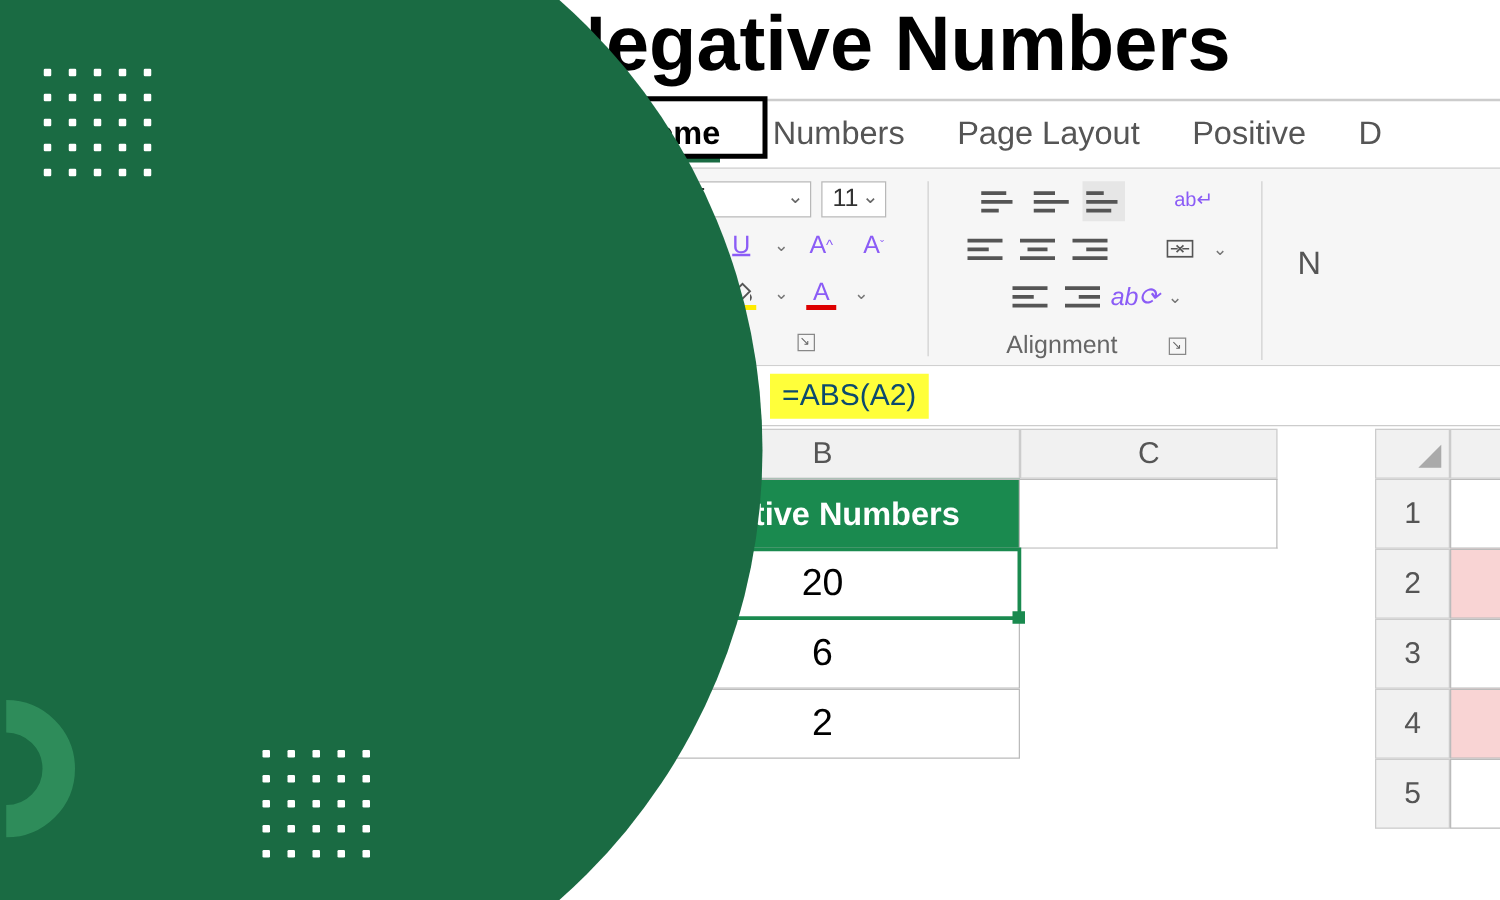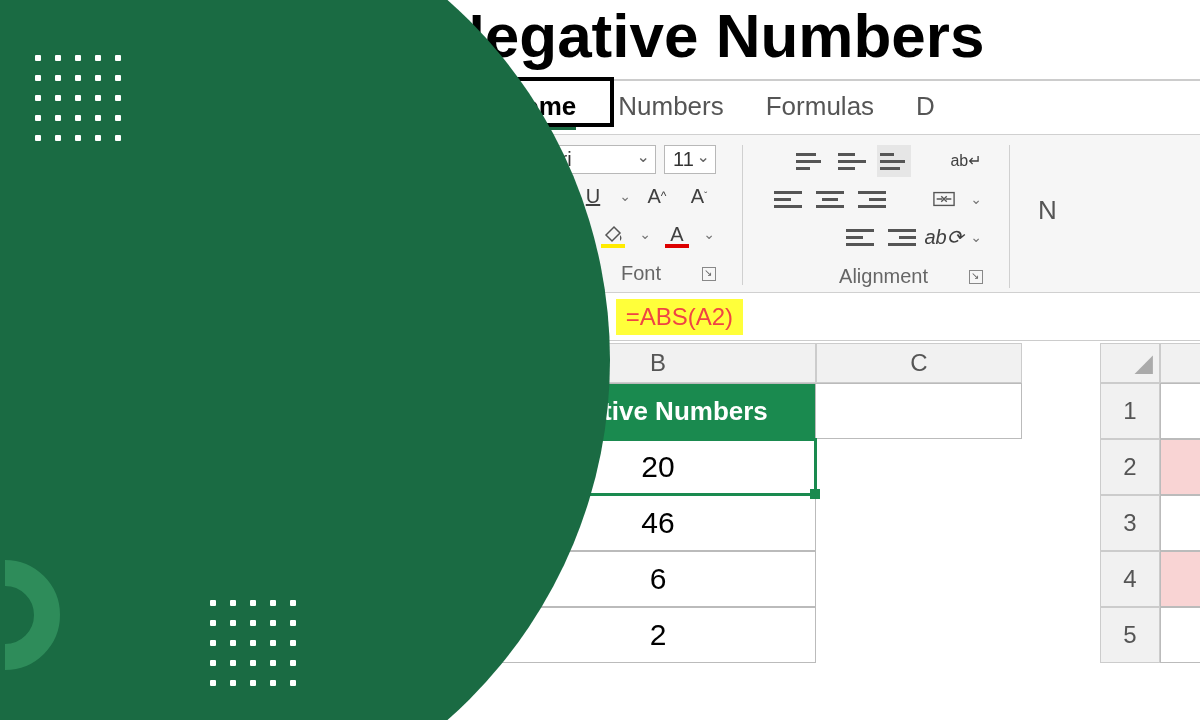--- a/index.html
+++ b/index.html
@@ -109,21 +109,21 @@
     border-top:1px solid #d0d0d0;
     border-bottom:1px solid #d0d0d0;
     padding: 10px 0 4px 72px;
     display:flex;
     gap: 28px;
     align-items:flex-start;
   }
   .group {
     display:flex;
     flex-direction:column;
-    align-items:flex-end;
+    align-items:center;
     border-right:1px solid #d0d0d0;
     padding-right:26px;
     gap:6px;
   }
   .group:last-child{border-right:none;padding-right:10px;}
   .group-label{
     font-size:20px; color:#666; margin-top:6px;
     display:flex; align-items:center; gap:41px;
   }
   .launcher {
@@ -134,21 +134,21 @@
 
   
   .row{display:flex;align-items:center;gap:8px;}
   .sel{
     border:1px solid #b8b8b8;background:#fff;font-size:20px;
     padding:2px 22px 2px 8px;position:relative;color:#333;
   }
   .sel::after{content:"⌄";position:absolute;right:5px;top:1px;color:#666;font-size:16px;}
   .sq{
     width:34px;height:32px;display:flex;align-items:center;justify-content:center;
-    font-size:20px;color:#404040;
+    font-size:20px;color:#8b5cf6;
   }
   .sq.border{font-size:22px;}
   .sq svg{width:22px;height:22px;}
   .color-A{position:relative;}
   .color-A::after{content:"";position:absolute;left:5px;right:5px;bottom:2px;height:4px;background:#d00;}
   .fill-b{position:relative;}
   .fill-b::after{content:"";position:absolute;left:5px;right:5px;bottom:2px;height:4px;background:#ffeb00;}
 
   
   .al-icon{width:28px;height:24px;display:flex;flex-direction:column;gap:4px;justify-content:center;}
@@ -156,21 +156,21 @@
 
   
   .formula-bar{
     display:flex;align-items:center;
     border-bottom:1px solid #ccc;
     height:48px;padding-left:80px;gap:20px;font-size:24px;color:#888;
     background:#fff;
   }
   .fx-btn{color:#444;font-style:italic;font-family:"Cambria",serif;}
   .formula-val{
-    background:#ffff3a;color:#ef4444;padding:4px 10px;font-size:24px;
+    background:#ffff3a;color:#0c4a6e;padding:4px 10px;font-size:24px;
   }
 
   
   .sheet{display:flex; position:relative; margin-top:2px;}
   .col{display:flex;flex-direction:column;}
   .hdr{
     height:40px;background:#f1f1f1;border:1px solid #ccc;
     display:flex;align-items:center;justify-content:center;
     font-size:24px;color:#555;
   }
@@ -199,21 +199,22 @@
 </head>
 <body>
 
 <div class="excel">
 
   <div class="title-text">Negative Numbers</div>
 
   <div class="ribbon-tabs">
     <span class="tab active">Home</span>
     <span class="tab">Numbers</span>
-    <span class="tab">Formulas</span>
+    <span class="tab">Page Layout</span>
+    <span class="tab">Positive</span>
     <span class="tab">D</span>
   </div>
 
   <div class="ribbon-body">
 
     <div class="group">
       <div class="row">
         <span class="sel" style="width:150px">Calibri</span>
         <span class="sel" style="width:52px">11</span>
       </div>
@@ -357,21 +358,20 @@
       <div class="cell"></div>
       <div class="cell"></div>
       <div class="cell"></div>
       <div class="cell"></div>
     </div>
 
     <div class="col colB">
       <div class="hdr">B</div>
       <div class="cell green-head">Positive Numbers</div>
       <div class="cell sel-cell">20</div>
-      <div class="cell">46</div>
       <div class="cell">6</div>
       <div class="cell">2</div>
     </div>
 
     <div class="col colC">
       <div class="hdr">C</div>
       <div class="cell" style="border-left:none"></div>
       <div class="cell" style="border:none"></div>
       <div class="cell" style="border:none"></div>
       <div class="cell" style="border:none"></div>

